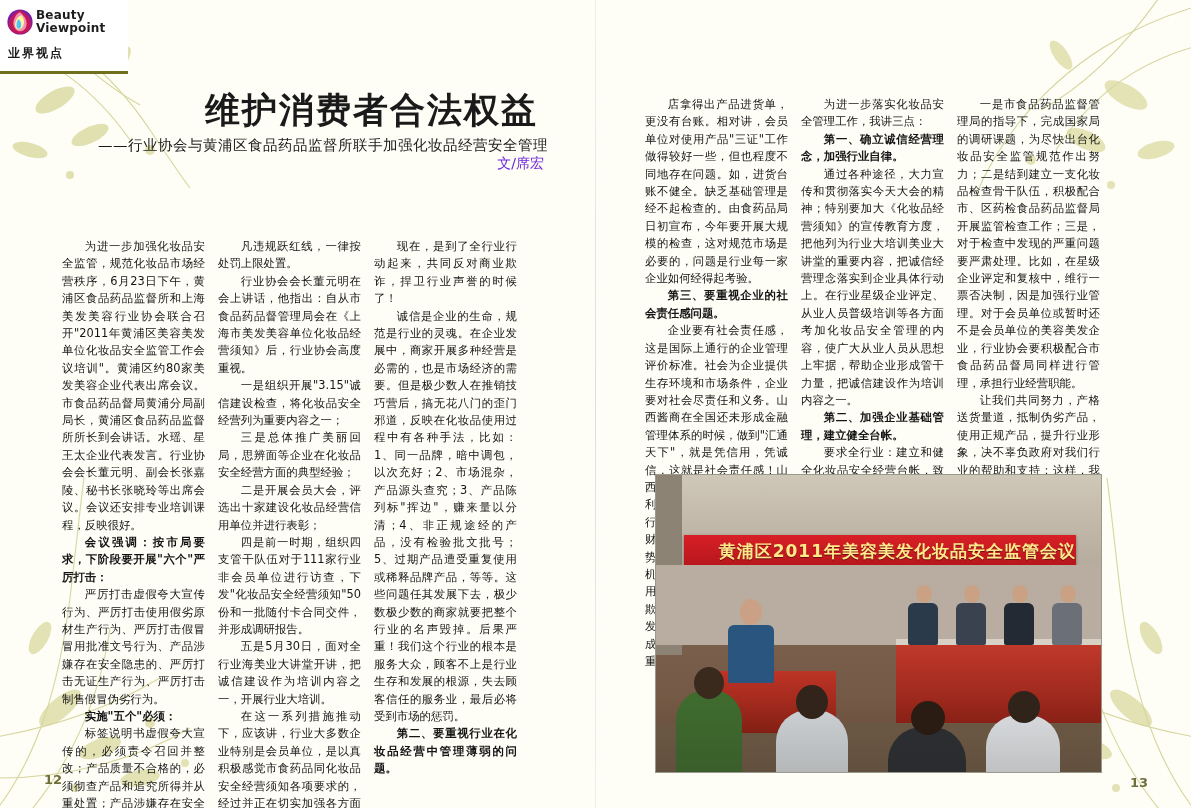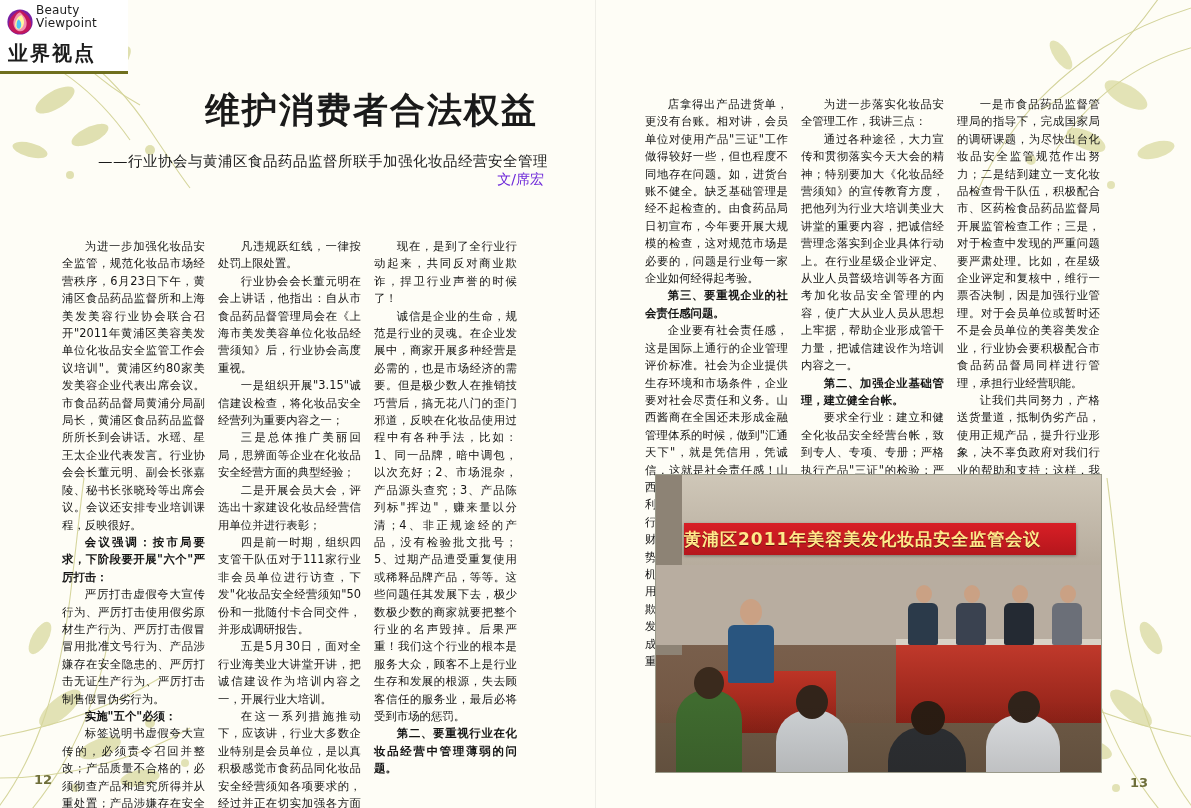--- a/index.html
+++ b/index.html
@@ -19,25 +19,25 @@
   #fl-bottomright{right:0;bottom:0;}
 
   
   #masthead{
     position:absolute;left:0;top:0;width:128px;height:74px;
     background:#fff;border-bottom:3px solid #6f6f1e;
     display:flex;flex-direction:column;justify-content:center;
     padding-left:6px;box-sizing:border-box;z-index:6;
   }
   #masthead .brand-en{
-    font-size:12px;color:#1d1d1d;font-weight:normal;letter-spacing:.2px;
+    font-size:12px;color:#1d1d1d;font-weight:bold;letter-spacing:.2px;
     margin-left:30px;line-height:13px;
   }
   #masthead .brand-cn{
-    font-size:20px;color:#1d1d1d;font-weight:bold;letter-spacing:2px;
+    font-size:12px;color:#1d1d1d;font-weight:bold;letter-spacing:2px;
     margin-left:2px;margin-top:10px;
   }
   #logo-mark{
     position:absolute;left:6px;top:8px;width:28px;height:28px;
   }
 
   
   #spine{
     position:absolute;left:595px;top:0;width:1px;height:808px;
     background:linear-gradient(to bottom,rgba(0,0,0,0.06),rgba(0,0,0,0.12),rgba(0,0,0,0.06));
@@ -45,21 +45,21 @@
 
   
   #title-block{position:absolute;left:78px;top:88px;width:470px;}
   .headline{
     font-family:"DejaVu Sans","Liberation Sans",sans-serif;
     font-weight:bold;color:#1a1a1a;font-size:35px;line-height:44px;
     letter-spacing:2px;
   }
   .headline.l2{text-align:right;padding-right:10px;}
   .subhead{
-    margin-top:20px;text-align:right;font-size:14.5px;color:#1a1a1a;
+    margin-top:4px;text-align:right;font-size:14.5px;color:#1a1a1a;
     letter-spacing:.5px;
   }
   .byline{text-align:right;font-size:14px;color:#6d28d9;padding-right:4px;}
 
   
   .col{
     position:absolute;
     font-size:11.4px;line-height:17.4px;color:#141414;
     text-align:justify;
     text-justify:inter-ideograph;
@@ -77,23 +77,23 @@
   #c6{left:957px;top:96px;width:143px;height:390px;}
 
   
   #photo{
     position:absolute;left:655px;top:474px;width:445px;height:297px;
     border:1px solid #9a9a8a;overflow:hidden;background:#6b4a36;
   }
   #photo .sky{position:absolute;inset:0;background:linear-gradient(to bottom,#b9b0a4 0%,#a69a8c 38%,#7e6552 39%,#6d513d 100%);}
   #photo .wallpanel{position:absolute;left:0;top:0;width:100%;height:38%;background:linear-gradient(to bottom,#cfc7b8,#b0a596);}
   #photo .banner{
-    position:absolute;left:28px;top:48px;width:392px;height:32px;
+    position:absolute;left:28px;top:60px;width:392px;height:32px;
     background:linear-gradient(to bottom,#d81f26,#b5161c);
-    display:flex;align-items:center;justify-content:flex-start;
+    display:flex;align-items:center;justify-content:flex-end;
     box-shadow:0 1px 3px rgba(0,0,0,.35);
   }
   #photo .banner span{
     color:#ffe98a;font-weight:bold;font-size:17px;letter-spacing:1px;
     text-shadow:0 1px 0 rgba(0,0,0,.45);
     font-family:"DejaVu Sans","Liberation Sans",sans-serif;
   }
   #photo .backwall{position:absolute;left:0;top:90px;width:100%;height:80px;background:#b8ada0;}
   #photo .sidewall{position:absolute;left:0;top:0;width:26px;height:180px;background:#8d8375;}
   #photo .table{
@@ -110,21 +110,21 @@
   #photo .person{position:absolute;border-radius:6px 6px 2px 2px;}
   #photo .head{position:absolute;border-radius:50%;background:#caa184;}
   #photo .audience{position:absolute;left:0;bottom:0;width:100%;height:72px;background:linear-gradient(to bottom,rgba(40,30,22,0),rgba(30,22,16,.15));}
   #photo .floorline{position:absolute;left:0;top:248px;width:100%;height:50px;background:#6e5a46;}
 
   
   .pagenum{
     position:absolute;font-size:13px;color:#6f6f3a;font-weight:bold;
     font-family:"DejaVu Sans","Liberation Sans",sans-serif;
   }
-  #pn-left{left:34px;top:772px;}
+  #pn-left{left:44px;top:772px;}
   #pn-right{left:1130px;top:775px;}
 </style>
 </head>
 <body>
 
 <div class="floral" id="fl-topleft">
   <svg width="300" height="190" viewBox="0 0 300 190">
     <g fill="none" stroke="#cfcf8e" stroke-width="1.1" opacity="0.85">
       <path d="M-10 10 C60 30 110 70 150 130 C170 160 180 175 190 188"></path>
       <path d="M-10 40 C50 55 95 90 130 140"></path>
@@ -239,20 +239,21 @@
     <p>诚信是企业的生命，规范是行业的灵魂。在企业发展中，商家开展多种经营是必需的，也是市场经济的需要。但是极少数人在推销技巧营后，搞无花八门的歪门邪道，反映在化妆品使用过程中有各种手法，比如：1、同一品牌，暗中调包，以次充好；2、市场混杂，产品源头查究；3、产品陈列标"挥边"，赚来量以分清；4、非正规途经的产品，没有检验批文批号；5、过期产品遭受重复使用或稀释品牌产品，等等。这些问题任其发展下去，极少数极少数的商家就要把整个行业的名声毁掉。后果严重！我们这个行业的根本是服务大众，顾客不上是行业生存和发展的根源，失去顾客信任的服务业，最后必将受到市场的惩罚。</p>
     <p class="hl">第二、要重视行业在化妆品经营中管理薄弱的问题。</p>
   </div>
 <div class="col" id="c4">
     <p>店拿得出产品进货单，更没有台账。相对讲，会员单位对使用产品"三证"工作做得较好一些，但也程度不同地存在问题。如，进货台账不健全。缺乏基础管理是经不起检查的。由食药品局日初宣布，今年要开展大规模的检查，这对规范市场是必要的，问题是行业每一家企业如何经得起考验。</p>
     <p class="hl">第三、要重视企业的社会责任感问题。</p>
     <p>企业要有社会责任感，这是国际上通行的企业管理评价标准。社会为企业提供生存环境和市场条件，企业要对社会尽责任和义务。山西酱商在全国还未形成金融管理体系的时候，做到"汇通天下"，就是凭信用，凭诚信，这就是社会责任感！山西酱商挂出招牌"以义制利"，把"义"放在"利"之上。行业中有一家负"不义之财"，搞商业欺诈，破曝光，势必在顾客中造成信任危机，影响整个行业的经营信用。如某美发美容行业商业欺诈现象频发，其他行业也发生这类情况，那大家都得成为受害者，同样要承担沉重的社会责任！</p>
   </div>
 <div class="col" id="c5">
     <p>为进一步落实化妆品安全管理工作，我讲三点：</p>
+    <p class="hl">第一、确立诚信经营理念，加强行业自律。</p>
     <p>通过各种途径，大力宣传和贯彻落实今天大会的精神；特别要加大《化妆品经营须知》的宣传教育方度，把他列为行业大培训美业大讲堂的重要内容，把诚信经营理念落实到企业具体行动上。在行业星级企业评定、从业人员普级培训等各方面考加化妆品安全管理的内容，使广大从业人员从思想上牢据，帮助企业形成管干力量，把诚信建设作为培训内容之一。</p>
     <p class="hl">第二、加强企业基础管理，建立健全台帐。</p>
     <p>要求全行业：建立和健全化妆品安全经营台帐，致到专人、专项、专册；严格执行产品"三证"的检验；严格执行产品有效期使用原则；严格执行对产品进货、出库、退货的管理。坚决杜绝以次充好，以假乱真的现象。</p>
     <p class="hl">第三、配合政府部门监管，强化行业管理。</p>
   </div>
 <div class="col" id="c6">
     <p>一是市食品药品监督管理局的指导下，完成国家局的调研课题，为尽快出台化妆品安全监管规范作出努力；二是结到建立一支化妆品检查骨干队伍，积极配合市、区药检食品药品监督局开展监管检查工作；三是，对于检查中发现的严重问题要严肃处理。比如，在星级企业评定和复核中，维行一票否决制，因是加强行业管理。对于会员单位或暂时还不是会员单位的美容美发企业，行业协会要积极配合市食品药品督局同样进行管理，承担行业经营职能。</p>
     <p>让我们共同努力，产格送货量道，抵制伪劣产品，使用正规产品，提升行业形象，决不辜负政府对我们行业的帮助和支持；这样，我们的企业经营才一定会更好！</p>
   </div>
 

